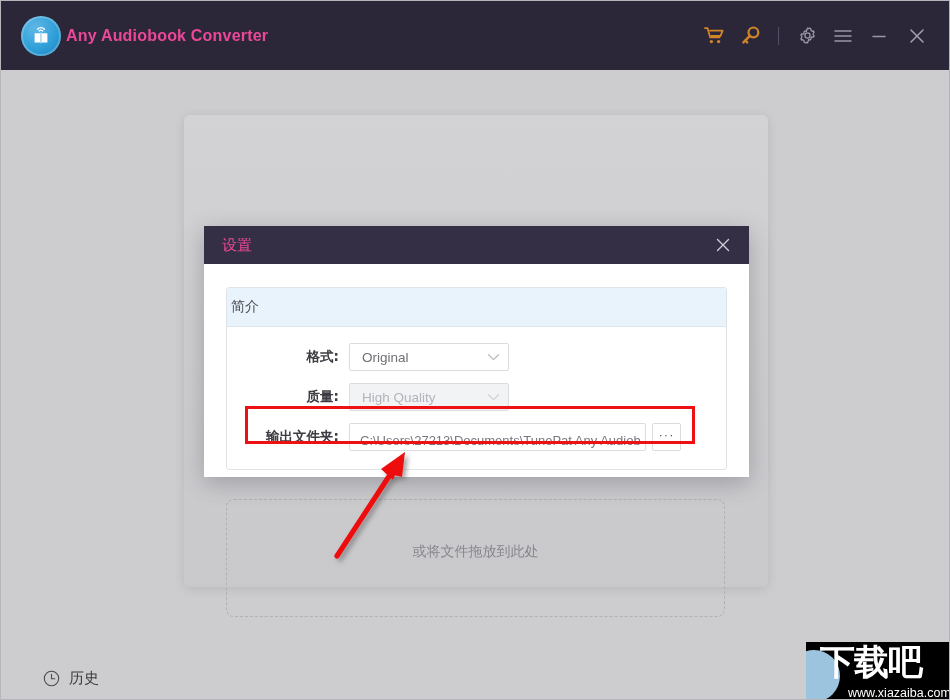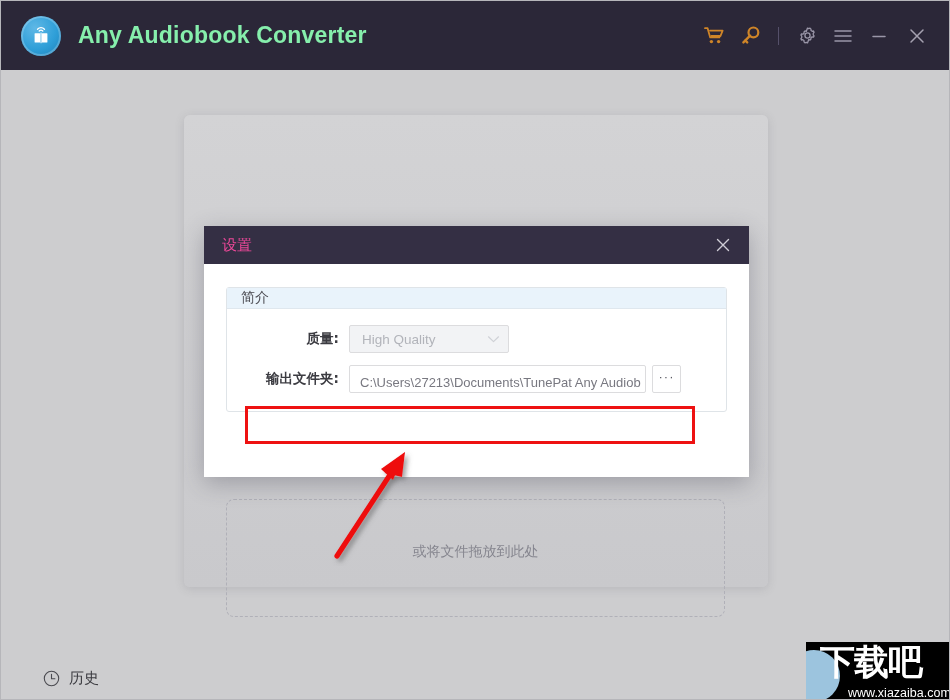--- a/index.html
+++ b/index.html
@@ -30,23 +30,23 @@
     width: 42px; height: 42px;
     display: flex; align-items: center; justify-content: center;
   }
   .logo-circle {
     width: 40px; height: 40px; border-radius: 50%;
     background: radial-gradient(circle at 35% 30%, #5fb8e6 0%, #2f9fd8 55%, #1b7fb8 100%);
     display: flex; align-items: center; justify-content: center;
     box-shadow: inset 0 0 0 2px rgba(255,255,255,0.22);
   }
   .app-title {
-    margin-left: 16px;
-    color: #86efac;
-    font-size: 23px;
+    margin-left: 4px;
+    color: #ec4899;
+    font-size: 16px;
     font-weight: bold;
     letter-spacing: 0.2px;
   }
   .title-actions {
     margin-left: auto;
     display: flex; align-items: center;
     height: 100%;
     padding-right: 14px;
   }
   .t-icon {
@@ -154,25 +154,25 @@
     display: flex; align-items: center; justify-content: center;
   }
   .dialog-body { padding: 23px 22px 0 22px; }
 
   .section {
     border: 1px solid #dfe4e8;
     border-radius: 3px;
     background: #ffffff;
   }
   .section-head {
-    height: 21px;
+    height: 39px;
     background: #e9f3fb;
     border-bottom: 1px solid #dfe7ee;
     display: flex; align-items: center;
-    padding-left: 14px;
+    padding-left: 4px;
   }
   .section-head .stitle {
     font-size: 14px; color: #4b4b52;
     font-family: "DejaVu Sans", "Liberation Sans", sans-serif;
   }
   .section-body { padding: 16px 0 18px 0; }
 
   .form-row {
     display: flex; align-items: center;
     height: 28px;
@@ -385,20 +385,31 @@
       </div>
     </div>
 
     <div class="dialog-body">
       <div class="section">
         <div class="section-head">
           <span class="stitle">简介</span>
         </div>
         <div class="section-body">
 
+          <div class="form-row">
+            <div class="form-label">格式:</div>
+            <div class="select-box">
+              <span class="sval">Original</span>
+              <span class="chev">
+                <svg width="13" height="9" viewBox="0 0 13 9">
+                  <path d="M1.5 1.8 L6.5 6.6 L11.5 1.8" stroke="#b9b9bf" stroke-width="1.2" fill="none" stroke-linecap="round" stroke-linejoin="round"></path>
+                </svg>
+              </span>
+            </div>
+          </div>
 
           <div class="form-row">
             <div class="form-label">质量:</div>
             <div class="select-box disabled">
               <span class="sval">High Quality</span>
               <span class="chev">
                 <svg width="13" height="9" viewBox="0 0 13 9">
                   <path d="M1.5 1.8 L6.5 6.6 L11.5 1.8" stroke="#cfd1d6" stroke-width="1.2" fill="none" stroke-linecap="round" stroke-linejoin="round"></path>
                 </svg>
               </span>

